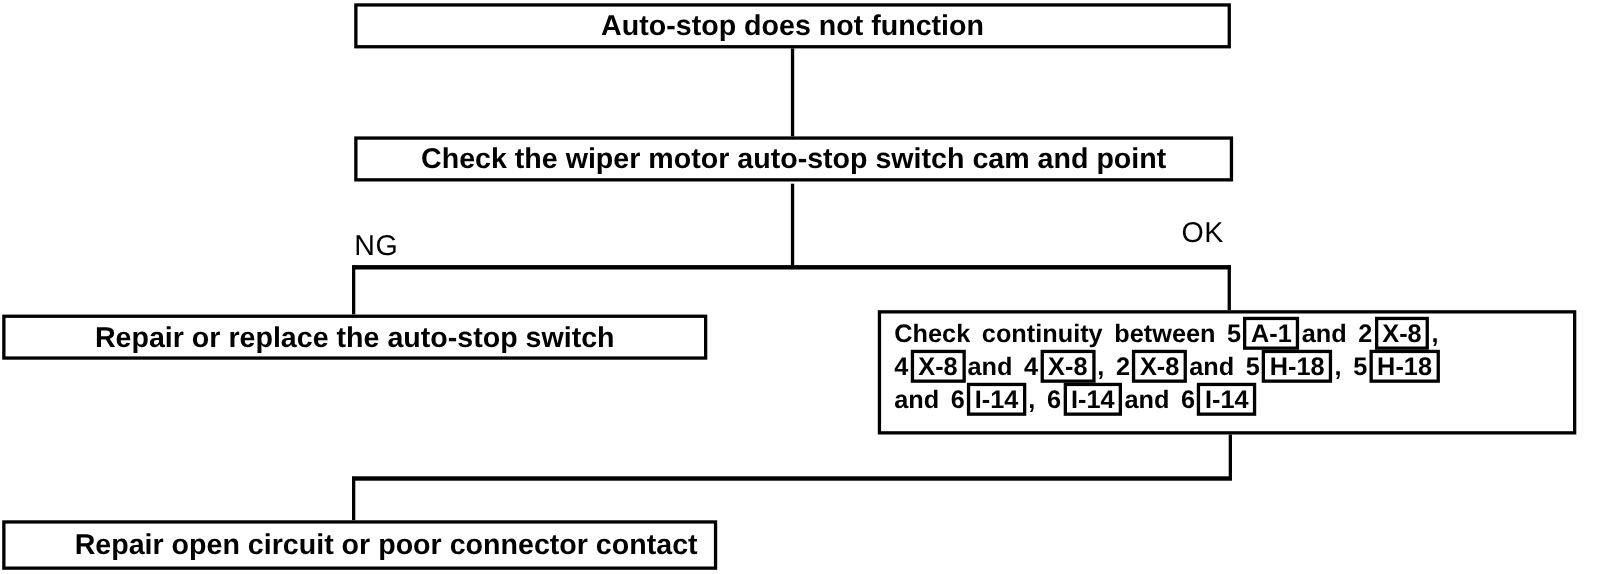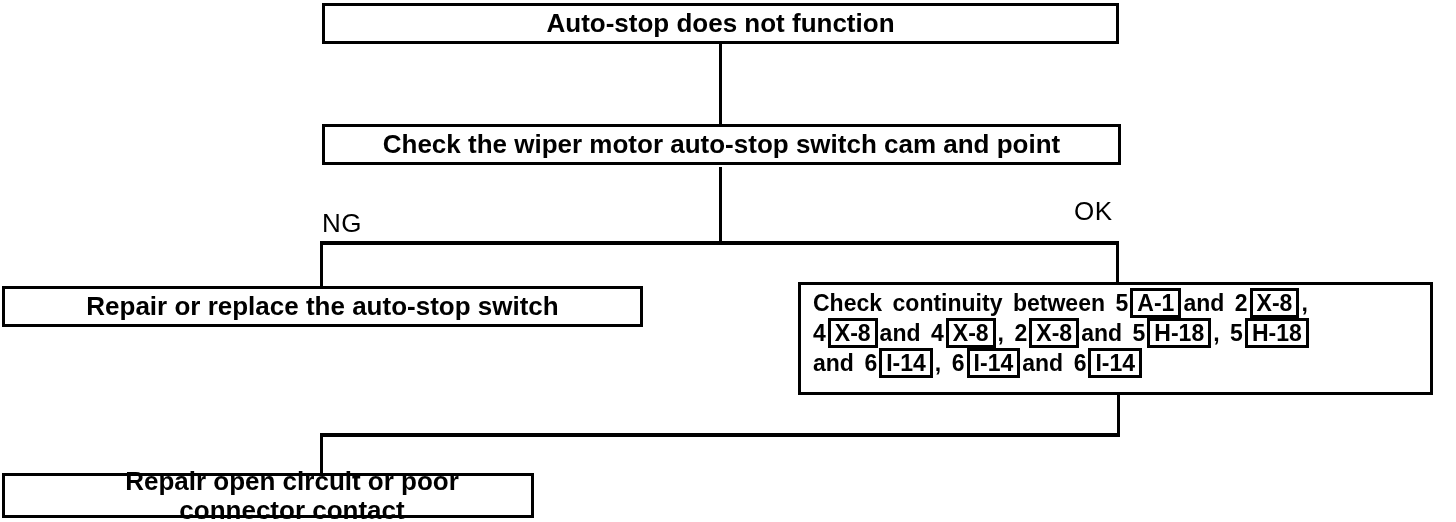--- a/index.html
+++ b/index.html
@@ -132,17 +132,17 @@
       </div>
   </div>
 
   <div class="fc-line" style="left:1117px; top:395px; width:3px; height:41px;"></div>
 
 
   <div class="fc-line" style="left:322px; top:433px; width:798px; height:4px;"></div>
 
   <div class="fc-line" style="left:320px; top:433px; width:3px; height:40px;"></div>
 
-  <div class="fc-box bold" style="left:2px; top:473px; width:532px; height:45px;padding-left:48px;">
+  <div class="fc-box bold" style="left:2px; top:473px; width:650px; height:45px;padding-left:48px;">
     <span class="box-label">Repair open circuit or poor connector contact</span>
   </div>
 
 </div>
 
 </body></html>

